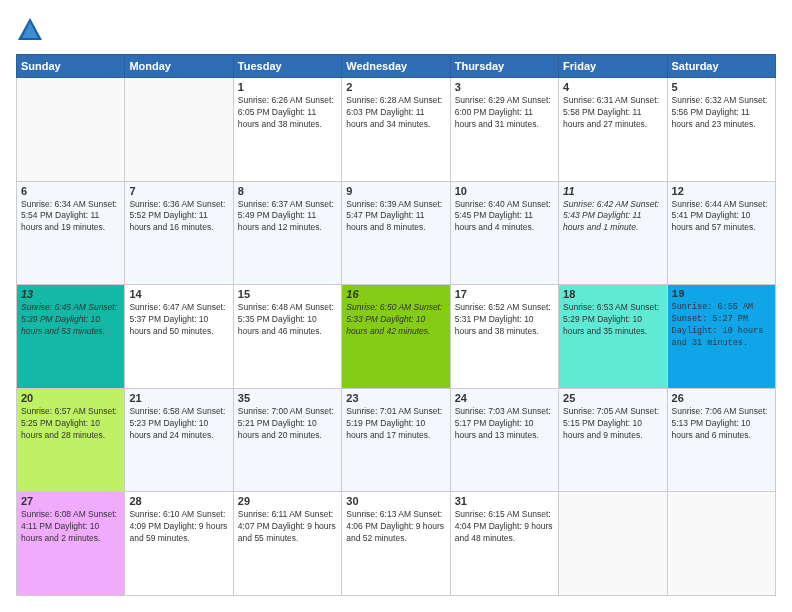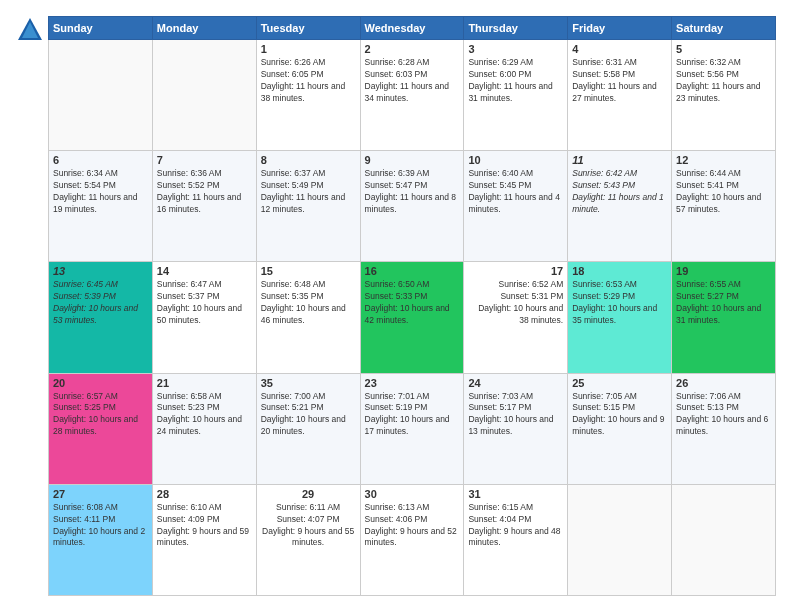--- a/index.html
+++ b/index.html
@@ -8,21 +8,21 @@
       background: #fff;
       width: 792px;
       height: 612px;
       overflow: hidden;
     }
     .page {
       width: 792px;
       height: 612px;
       padding: 16px;
       display: flex;
-      flex-direction: row;
+      flex-direction: column;
     }
     .header {
       display: flex;
       justify-content: space-between;
       align-items: flex-start;
       margin-bottom: 10px;
     }
     .logo {
       display: flex;
       align-items: center;
@@ -232,47 +232,47 @@
             <div class="day-info">Sunrise: 6:47 AM
 Sunset: 5:37 PM
 Daylight: 10 hours and 50 minutes.</div>
           </td>
           <td style="background-color: rgb(255, 255, 255);">
             <span class="day-number">15</span>
             <div class="day-info">Sunrise: 6:48 AM
 Sunset: 5:35 PM
 Daylight: 10 hours and 46 minutes.</div>
           </td>
-          <td style="background-color: #22c55e;">
+          <td style="background-color: #84cc16; font-style: italic;">
             <span class="day-number">16</span>
             <div class="day-info">Sunrise: 6:50 AM
 Sunset: 5:33 PM
 Daylight: 10 hours and 42 minutes.</div>
           </td>
-          <td style="background-color: rgb(255, 255, 255); text-align: right;">
+          <td style="background-color: rgb(255, 255, 255);">
             <span class="day-number">17</span>
             <div class="day-info">Sunrise: 6:52 AM
 Sunset: 5:31 PM
 Daylight: 10 hours and 38 minutes.</div>
           </td>
           <td style="background-color: #5eead4;">
             <span class="day-number">18</span>
             <div class="day-info">Sunrise: 6:53 AM
 Sunset: 5:29 PM
 Daylight: 10 hours and 35 minutes.</div>
           </td>
-          <td style="background-color: #22c55e;">
+          <td style="background-color: #0ea5e9; font-family: Liberation Mono, monospace;">
             <span class="day-number">19</span>
             <div class="day-info">Sunrise: 6:55 AM
 Sunset: 5:27 PM
 Daylight: 10 hours and 31 minutes.</div>
           </td>
         </tr>
         <tr>
-          <td style="background-color: #ec4899;">
+          <td style="background-color: #bef264;">
             <span class="day-number">20</span>
             <div class="day-info">Sunrise: 6:57 AM
 Sunset: 5:25 PM
 Daylight: 10 hours and 28 minutes.</div>
           </td>
           <td style="background-color: rgb(244, 247, 251);">
             <span class="day-number">21</span>
             <div class="day-info">Sunrise: 6:58 AM
 Sunset: 5:23 PM
 Daylight: 10 hours and 24 minutes.</div>
@@ -302,33 +302,33 @@
 Daylight: 10 hours and 9 minutes.</div>
           </td>
           <td style="background-color: rgb(244, 247, 251);">
             <span class="day-number">26</span>
             <div class="day-info">Sunrise: 7:06 AM
 Sunset: 5:13 PM
 Daylight: 10 hours and 6 minutes.</div>
           </td>
         </tr>
         <tr>
-          <td style="background-color: #7dd3fc;">
+          <td style="background-color: #f0abfc;">
             <span class="day-number">27</span>
             <div class="day-info">Sunrise: 6:08 AM
 Sunset: 4:11 PM
 Daylight: 10 hours and 2 minutes.</div>
           </td>
           <td style="background-color: rgb(255, 255, 255);">
             <span class="day-number">28</span>
             <div class="day-info">Sunrise: 6:10 AM
 Sunset: 4:09 PM
 Daylight: 9 hours and 59 minutes.</div>
           </td>
-          <td style="background-color: rgb(255, 255, 255); text-align: center;">
+          <td style="background-color: rgb(255, 255, 255);">
             <span class="day-number">29</span>
             <div class="day-info">Sunrise: 6:11 AM
 Sunset: 4:07 PM
 Daylight: 9 hours and 55 minutes.</div>
           </td>
           <td style="background-color: rgb(255, 255, 255);">
             <span class="day-number">30</span>
             <div class="day-info">Sunrise: 6:13 AM
 Sunset: 4:06 PM
 Daylight: 9 hours and 52 minutes.</div>

